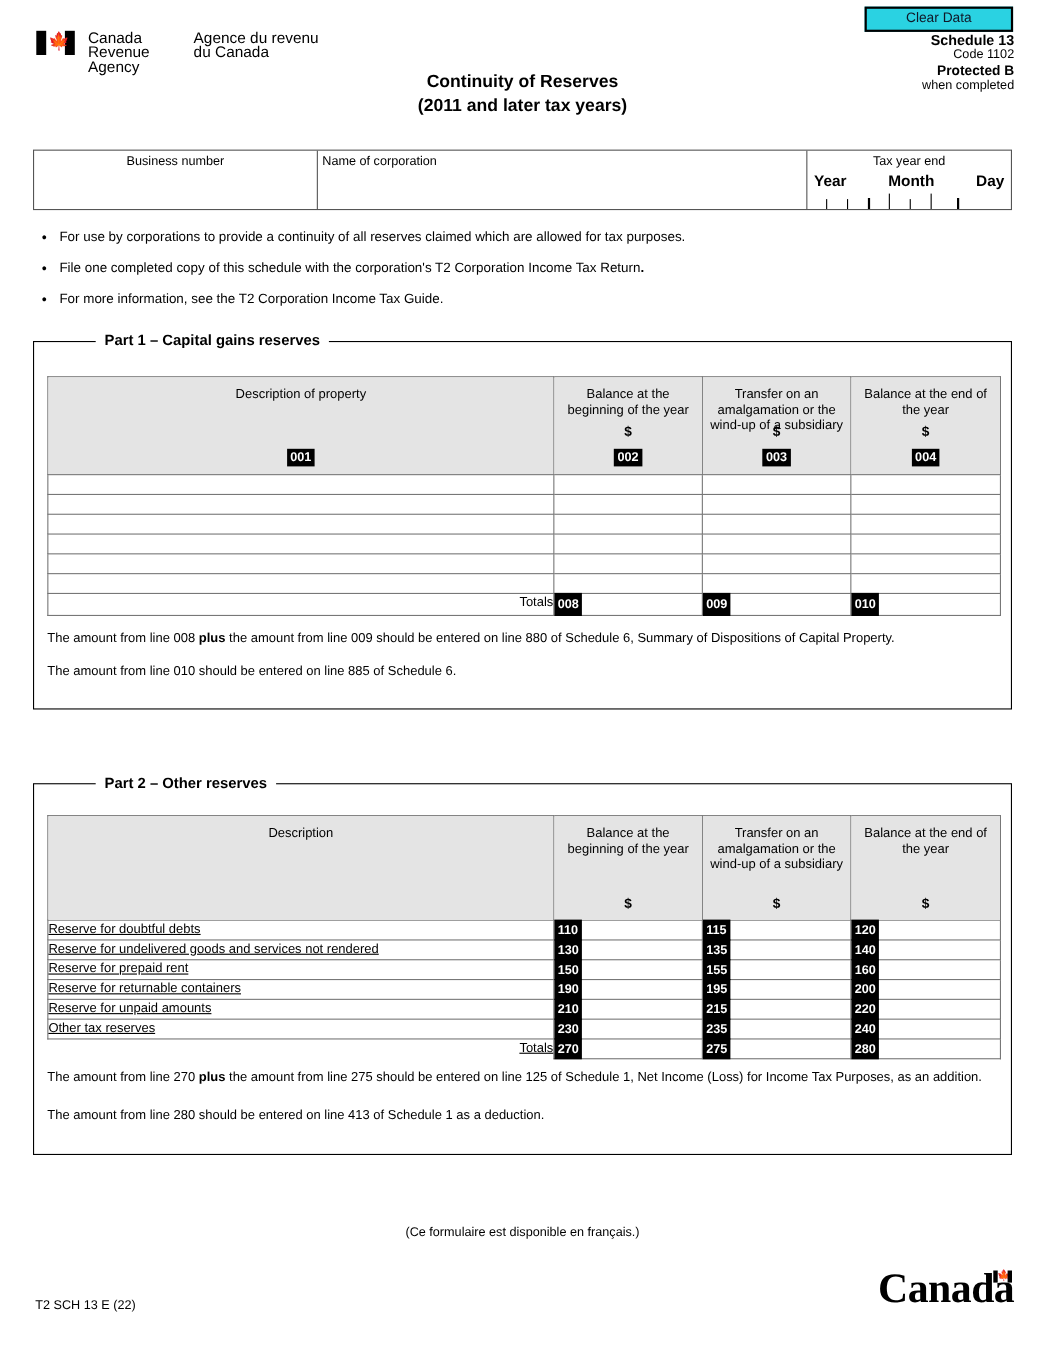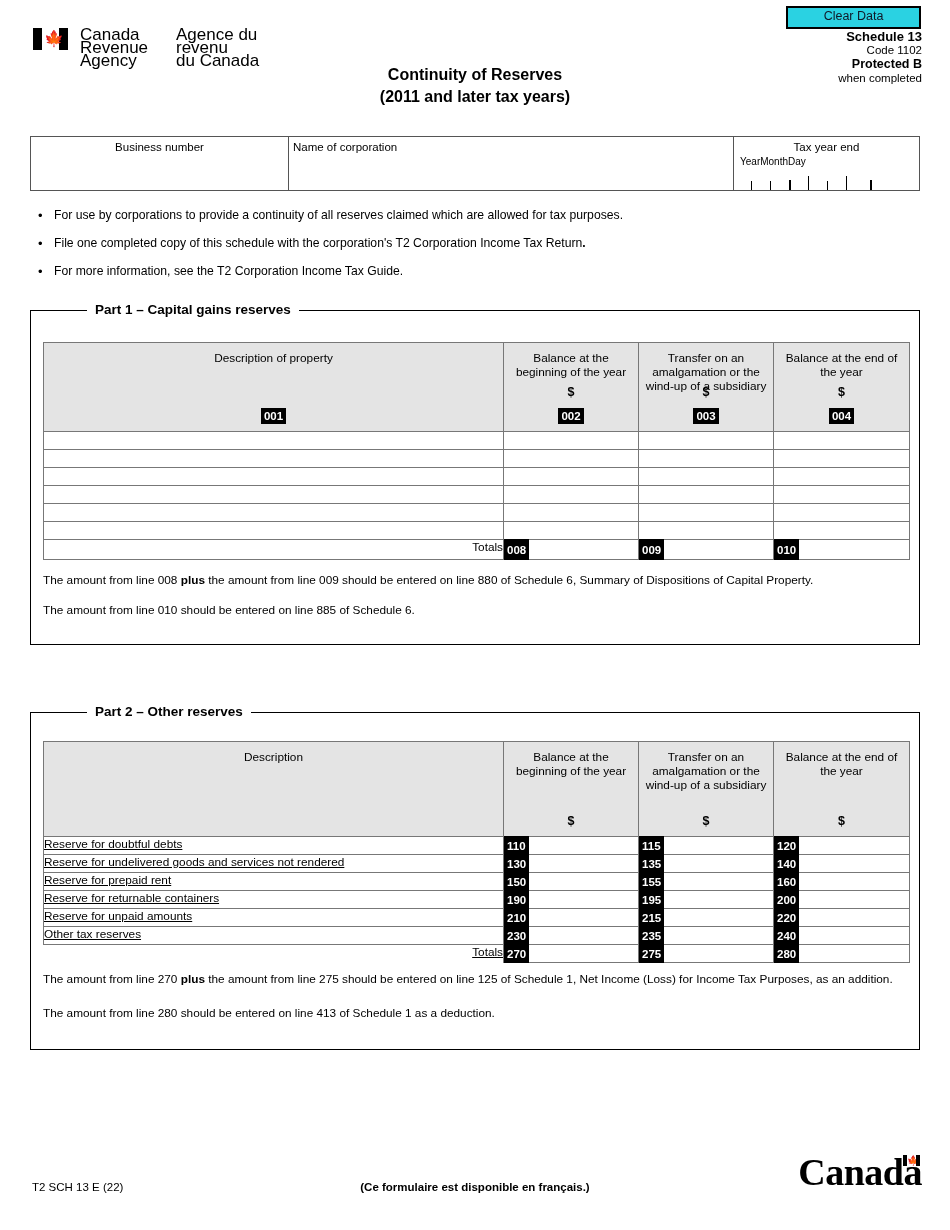--- a/index.html
+++ b/index.html
@@ -73,21 +73,21 @@
     height: 16px;
     color: #000000;
     font-size: 16px;
     line-height: 16px;
     text-align: center;
   }
   .cra-names {
     display: flex;
   }
   .cra-name {
-    font-size: 17px;
+    font-size: 14px;
     line-height: 13px;
     white-space: pre-line;
   }
   .cra-name.en { width: 96px; }
   .cra-name.fr { width: 120px; }
 
   .sched-block {
     position: absolute;
     right: 28px;
     top: 30px;
@@ -129,23 +129,24 @@
   .ident-cell.name { width: 445px; border-right: 1px solid #555555; }
   .ident-cell.bn { width: 258px; border-right: 1px solid #555555; }
   .ident-cell.tye { flex: 1; }
   .ident-label {
     font-size: 11.5px;
     padding: 4px 0 0 4px;
   }
   .ident-label.center { text-align: center; padding-left: 0; }
   .tye-sub {
     display: flex;
-    justify-content: flex-start;
-    font-size: 10px;
+    justify-content: space-between;
+    font-size: 14px;
     padding: 3px 6px 0 6px;
+    font-weight: bold;
   }
   .tye-ticks {
     position: absolute;
     left: 0;
     bottom: 0;
     width: 100%;
     height: 14px;
   }
   .tick {
     position: absolute;
@@ -315,25 +316,24 @@
   
   .footer-left {
     position: absolute;
     left: 32px;
     top: 1181px;
     font-size: 11.5px;
   }
   .footer-center {
     position: absolute;
     left: 0;
-    top: 1181px;
+    top: 1115px;
     width: 950px;
     text-align: center;
     font-size: 11.5px;
-    font-weight: bold;
   }
   .canada-wordmark {
     position: absolute;
     right: 28px;
     top: 1152px;
     font-family: "Liberation Serif", serif;
     font-size: 38px;
     font-weight: bold;
     line-height: 40px;
     letter-spacing: -0.5px;

